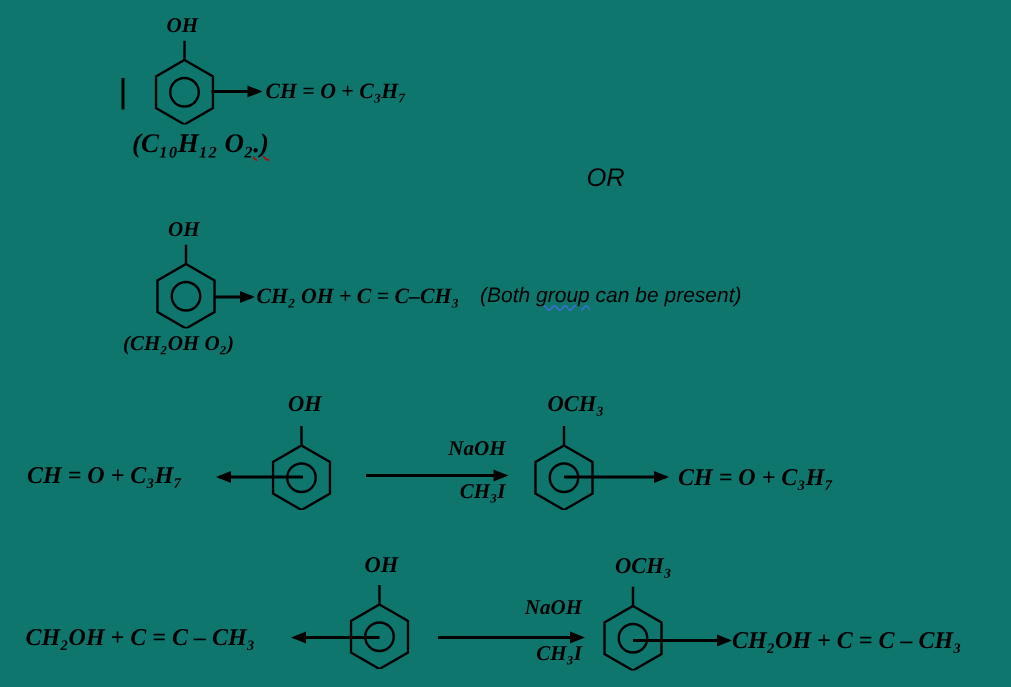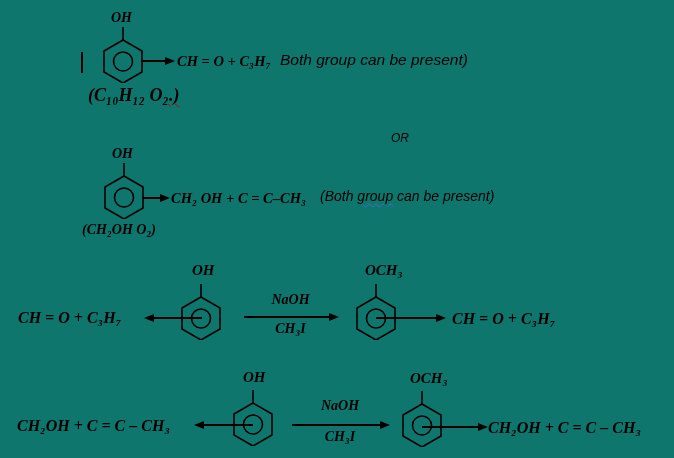--- a/index.html
+++ b/index.html
@@ -26,21 +26,21 @@
     transform:translateY(-50%); width:0; height:0;
     border-left:10px solid #000;
     border-top:4px solid transparent; border-bottom:4px solid transparent;
   }
   .arrow.left::before {
     content:""; position:absolute; left:-2px; top:50%;
     transform:translateY(-50%); width:0; height:0;
     border-right:10px solid #000;
     border-top:4px solid transparent; border-bottom:4px solid transparent;
   }
-  .reagent { text-align:center; }
+  .reagent { text-align:right; }
   .wavy-red {
     text-decoration-line:underline; text-decoration-style:wavy;
     text-decoration-color:#c00000; text-decoration-thickness:1px;
     text-underline-offset:2px;
   }
   .wavy-blue {
     text-decoration-line:underline; text-decoration-style:wavy;
     text-decoration-color:#3b6fd4; text-decoration-thickness:1px;
     text-underline-offset:2px;
   }
@@ -58,27 +58,26 @@
   <svg class="benzene" style="left:103px; top:27px;" width="40" height="56" viewBox="0 0 40 56">
     <line x1="20" y1="0" x2="20" y2="13"></line>
     <polygon points="20,13 39,24 39,45 20,56 1,45 1,24"></polygon>
     <circle cx="20" cy="34.5" r="9.5"></circle>
   </svg>
 
   <div class="arrow right" style="left:141px; top:60px; width:32px;"></div>
 
   <div class="serif" style="left:177px; top:53px; font-size:14.5px;">CH = O + C₃H₇</div>
 
-  <div class="sans" style="left:280px; top:51px; font-size:15.5px;">Both group can be present)</div>
 
   <div class="serif" style="left:88px; top:85px; font-size:18px;">
     <span>(C₁₀H₁₂ O</span><span class="wavy-red">₂.)</span>
   </div>
 
-  <div class="sans" style="left:391px; top:131px; font-size:12px;">OR</div>
+  <div class="sans" style="left:391px; top:109px; font-size:17px;">OR</div>
 
   <div class="serif" style="left:112px; top:146px; font-size:14px;">OH</div>
 
   <svg class="benzene" style="left:104px; top:163px;" width="40" height="56" viewBox="0 0 40 56">
     <line x1="20" y1="0" x2="20" y2="13"></line>
     <polygon points="20,13 39,24 39,45 20,56 1,45 1,24"></polygon>
     <circle cx="20" cy="34.5" r="9.5"></circle>
   </svg>
 
   <div class="arrow right" style="left:143px; top:197px; width:25px;"></div>

